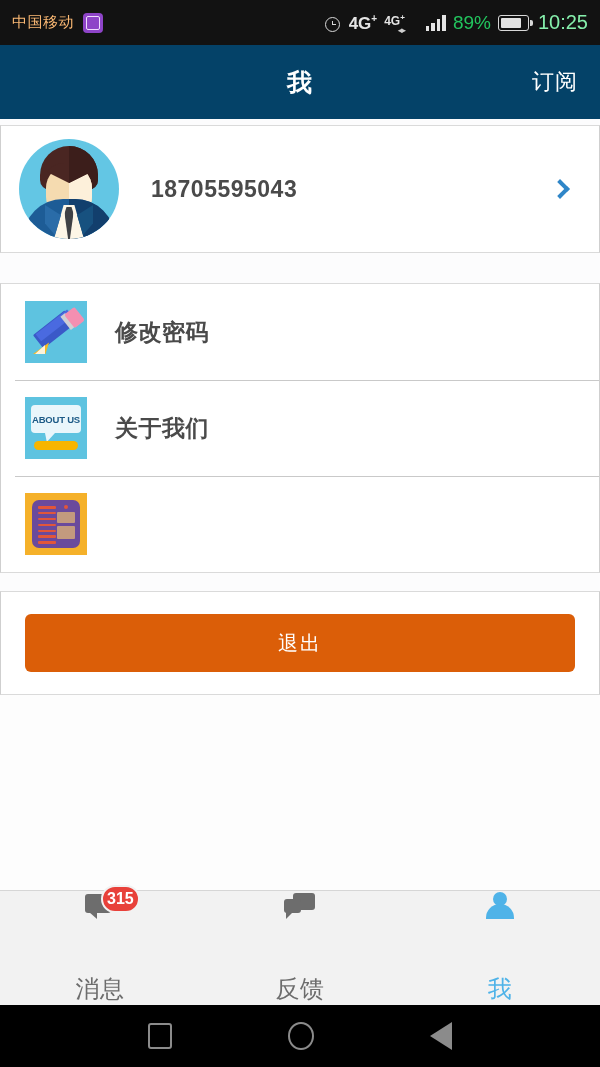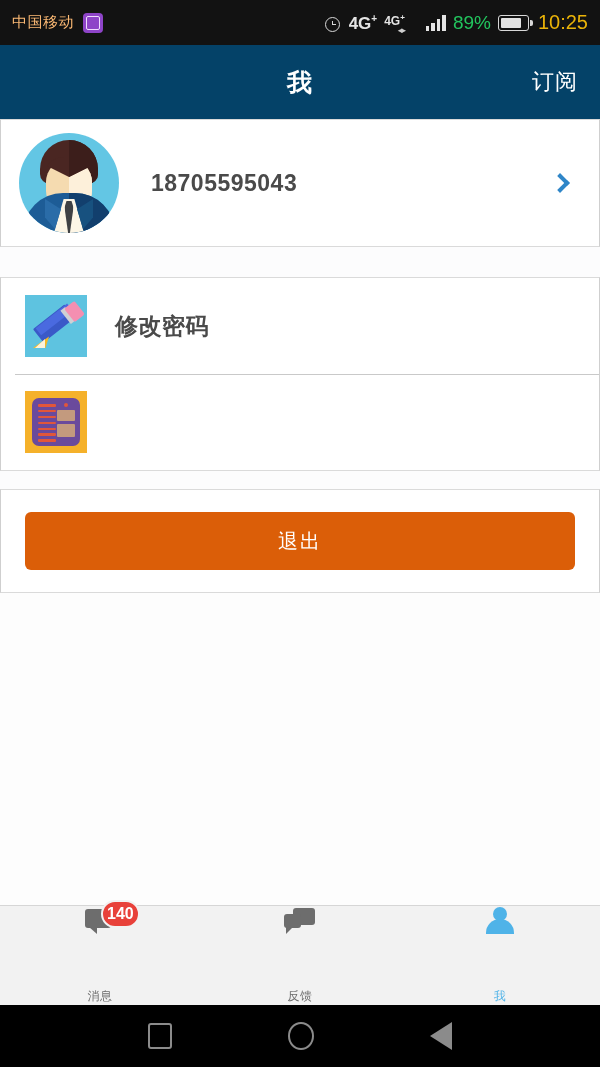--- a/index.html
+++ b/index.html
@@ -51,21 +51,21 @@
   .batt-pct{ font-size:19px; color:#22c55e; }
   .batt {
     width:31px; height:16px; border:1.8px solid #d8d8d8; border-radius:3px;
     position:relative; padding:2px;
   }
   .batt:after{
     content:""; position:absolute; right:-5px; top:4px; width:3px; height:6px;
     background:#d8d8d8; border-radius:0 2px 2px 0;
   }
   .batt span{ display:block; height:100%; width:82%; background:#e2e2e2; border-radius:1px;}
-  .clock{ font-size:20px; color:#eab308; margin-left:2px; }
+  .clock{ font-size:20px; color:#86efac; margin-left:2px; }
 
   
   .appbar {
     flex:0 0 74px; background:#044268; position:relative;
     display:flex; align-items:center; justify-content:center;
   }
   .appbar-title { color:#fff; font-size:25px; font-weight:bold; letter-spacing:1px; }
   .appbar-action{
     position:absolute; right:22px; top:50%; transform:translateY(-50%);
     color:#fff; font-size:22px; letter-spacing:1px;
@@ -74,21 +74,21 @@
   
   .body { flex:1 1 auto; background:#fcfcfd; display:flex; flex-direction:column; overflow:hidden; }
 
   .card {
     background:#ffffff; border:1px solid #dadada; border-left:1px solid #cfcfcf;
     border-right:1px solid #cfcfcf;
   }
 
   
   .profile {
-    height:128px; display:flex; align-items:center;
+    margin-top:6px; height:128px; display:flex; align-items:center;
     padding:0 22px 0 18px; position:relative;
   }
   .avatar {
     width:100px; height:100px; border-radius:50%; background:#63c6e4;
     position:relative; overflow:hidden; flex:0 0 100px;
   }
   .av-hair{
     position:absolute; left:50%; transform:translateX(-50%); top:7px;
     width:58px; height:44px; background:#4a2622;
     border-radius:29px 29px 10px 10px;
@@ -227,21 +227,21 @@
   }
 
   .filler { flex:1 1 auto; background:#fdfdfd; }
 
   
   .tabbar {
     flex:0 0 82px; background:#f2f2f2; border-top:1px solid #d6d6d6;
     display:flex; align-items:stretch;
   }
   .tab { flex:1 1 25%; display:flex; flex-direction:column; align-items:center; justify-content:center; gap:5px; position:relative; cursor:pointer;}
-  .tab-label { font-size:12px; color:#6d6d6d; letter-spacing:.5px;margin-top:47px; }
+  .tab-label { font-size:24px; color:#6d6d6d; letter-spacing:.5px;margin-top:47px; }
   .tab.active .tab-label { color:#4fb3e8; }
   .ti { width:34px; height:30px; position:relative; }
 
   
   .ti-chat .b1{
     position:absolute; left:2px; top:3px; width:26px; height:19px;
     background:#6d6d6d; border-radius:3px;
   }
   .ti-chat .b1:after{
     content:""; position:absolute; left:4px; top:18px; width:8px; height:7px;
@@ -363,20 +363,30 @@
           <span class="pbody"></span>
             <span class="pbody2"></span>
           <span class="ferrule"></span>
             <span class="eraser"></span>
           <span class="tip"></span>
             <span class="tipw"></span>
         </span>
         <span class="menu-label">修改密码</span>
       </div>
 
+      <div class="menu-row">
+        <span class="mi ico-about">
+          <span class="bub">
+              <b>ABOUT US</b>
+            </span>
+          <span class="tail"></span>
+          <span class="ubar"></span>
+        </span>
+        <span class="menu-label">关于我们</span>
+      </div>
 
       <div class="menu-row">
         <span class="mi ico-sub">
           <span class="sheet"></span>
           <span class="lines">
               <i></i>
               <i></i>
               <i></i>
               <i></i>
               <i></i>
@@ -395,21 +405,21 @@
       <button class="logout-btn">退出</button>
     </div>
 
     <div class="filler"></div>
 
     <div class="tabbar">
 
       <div class="tab">
         <span class="ti ti-chat">
           <span class="b1"></span>
-          <span class="badge">140</span>
+          <span class="badge">315</span>
         </span>
         <span class="tab-label">消息</span>
       </div>
 
 
       <div class="tab">
         <span class="ti ti-fb">
           <span class="f1"></span>
             <span class="f2"></span>
         </span>

